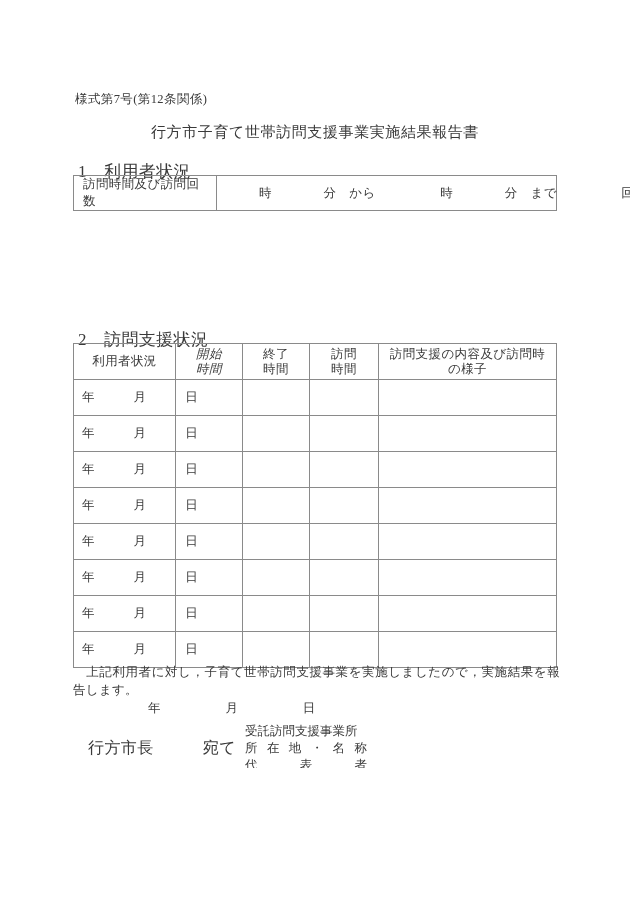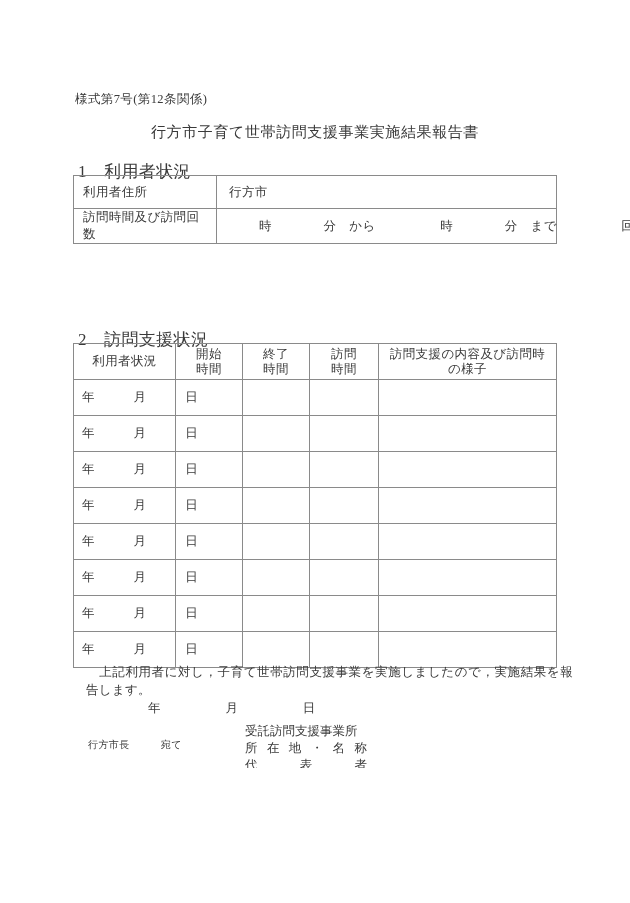--- a/index.html
+++ b/index.html
@@ -94,21 +94,21 @@
     padding-left: 30px;
   }
 
   
   #table-visit-support {
     left: 73px;
     top: 343px;
     width: 484px;
   }
   #table-visit-support th.col-date { width: 85px; }
-  #table-visit-support th.col-start { width: 50px; }
+  #table-visit-support th.col-start { width: 50px; font-style: italic; }
   #table-visit-support th.col-end { width: 50px; }
   #table-visit-support th.col-dur { width: 52px; }
   #table-visit-support th {
     height: 35px;
     text-align: center;
     line-height: 1.2;
   }
   #table-visit-support th .stack-top { display: block; }
   #table-visit-support th .stack-bot { display: block; }
   #table-visit-support td.date-cell {
@@ -120,38 +120,37 @@
 
   .closing-text {
     position: absolute;
     left: 73px;
     top: 663px;
     width: 487px;
     font-size: 12.5px;
     line-height: 1.45;
     text-align: justify;
     letter-spacing: 0.3px;
-    margin-left: 13px;
   }
   .closing-text .indent { display: inline-block; width: 13px; }
 
   .date-line {
     position: absolute;
     left: 148px;
     top: 700px;
     font-size: 12.5px;
     white-space: pre;
     letter-spacing: 0.4px;
   }
 
   .addressee {
     position: absolute;
     left: 88px;
     top: 738px;
-    font-size: 10px;
+    font-size: 16px;
     white-space: pre;
     letter-spacing: 0.4px;
   }
 
   .org-block {
     position: absolute;
     left: 245px;
     top: 723px;
     font-size: 12.5px;
     line-height: 1.35;
@@ -183,24 +182,20 @@
   <div class="form-no">様式第7号(第12条関係)</div>
 
   <div class="doc-title">行方市子育て世帯訪問支援事業実施結果報告書</div>
 
   <div class="section-heading" style="left:78px; top:160px;">
     <span class="sec-num">1</span><span>利用者状況</span>
   </div>
 
   <table class="form-table" id="table-user-status">
     <tbody>
-      <tr>
-        <td class="label-cell">利用者住所</td>
-        <td class="value-cell">行方市</td>
-      </tr>
       <tr>
         <td class="label-cell">訪問時間及び訪問回数</td>
         <td class="value-cell">
           <div class="visit-time-line">時　　　　分　から　　　　　時　　　　分　まで　　　　　回</div>
         </td>
       </tr>
     </tbody>
   </table>
 
   <div class="section-heading" style="left:78px; top:328px;">

